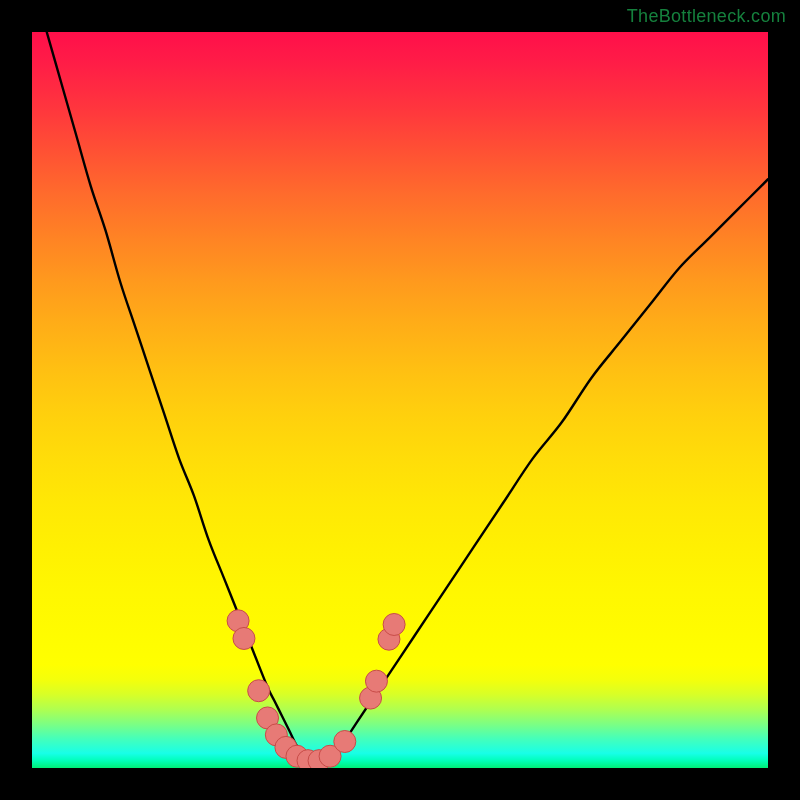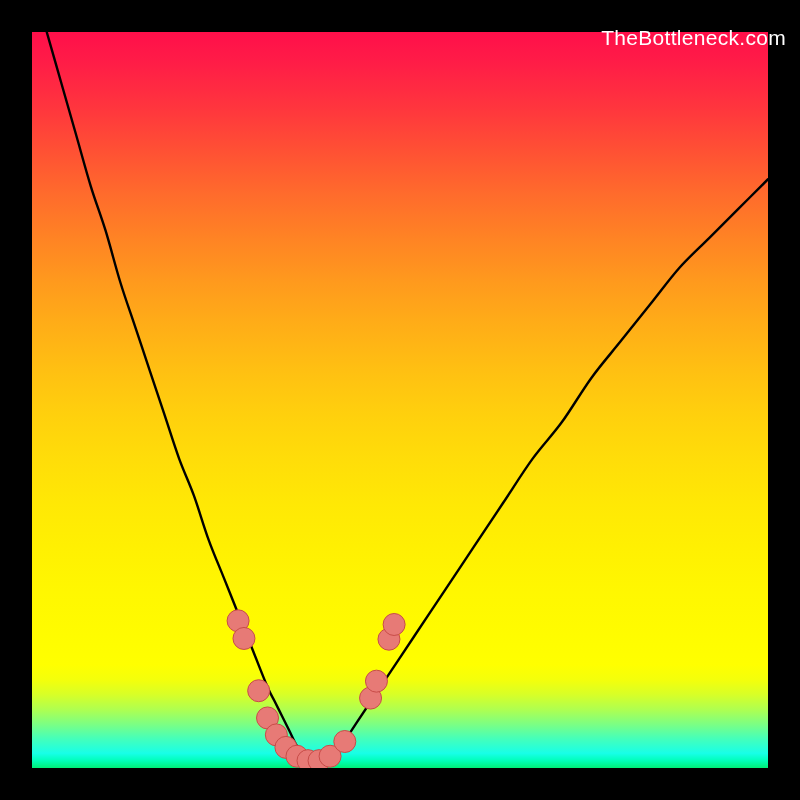--- a/index.html
+++ b/index.html
@@ -64,26 +64,25 @@
     position: absolute;
     left: 0;
     top: 0;
     width: 100%;
     height: 100%;
   }
   .watermark {
     position: absolute;
     top: 6px;
     right: 14px;
-    color: #ffffff;
-    font-size: 21px;
+    color: #15803d;
+    font-size: 18px;
     font-weight: 500;
     letter-spacing: 0.3px;
     user-select: none;
-    margin-top: 20px;
   }
 </style>
 </head>
 <body>
 
 <div class="frame">
 
   <div class="plot-area">
     <div class="gradient"></div>
 

